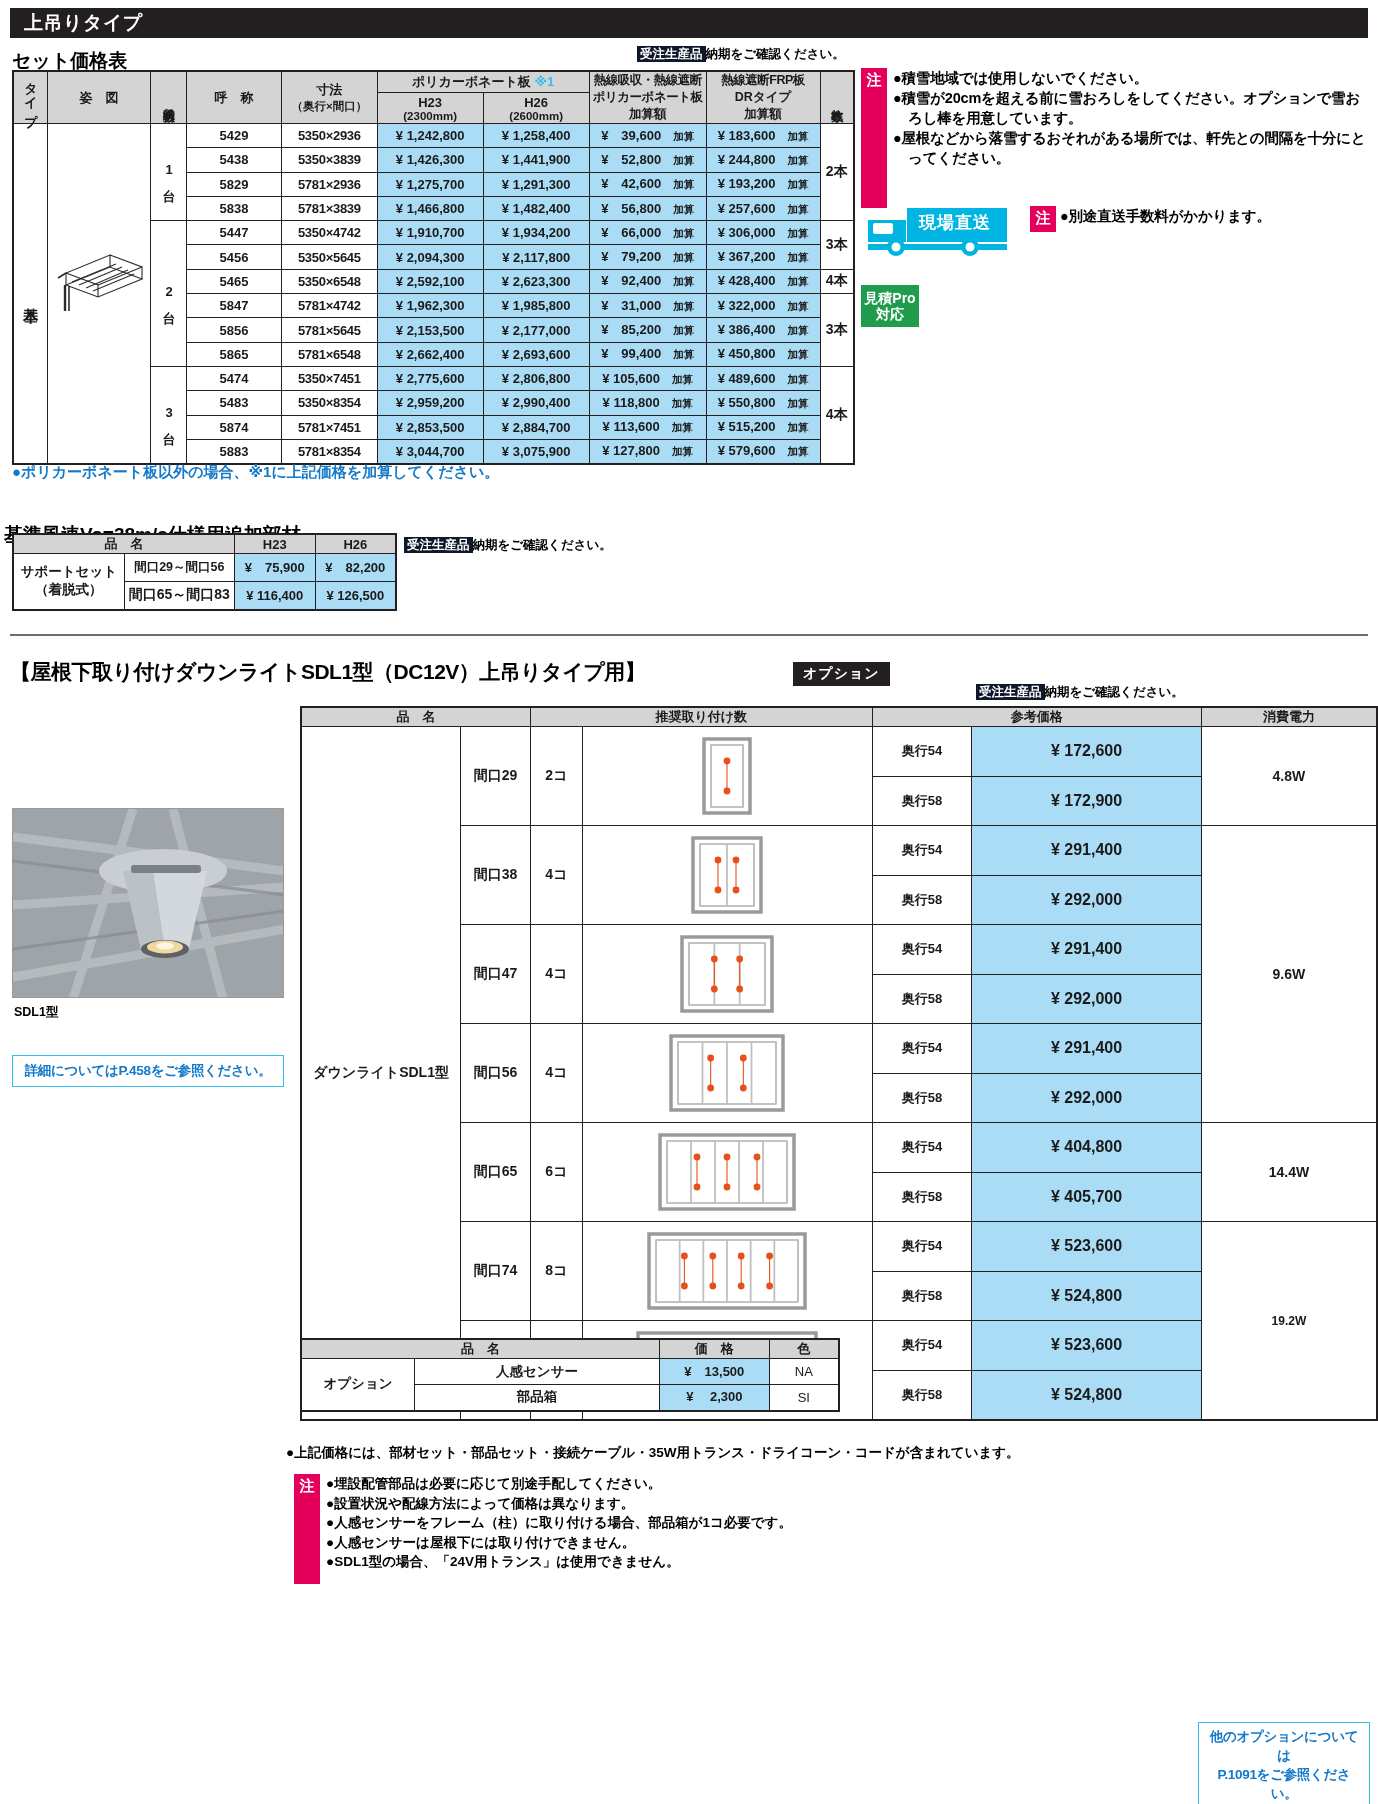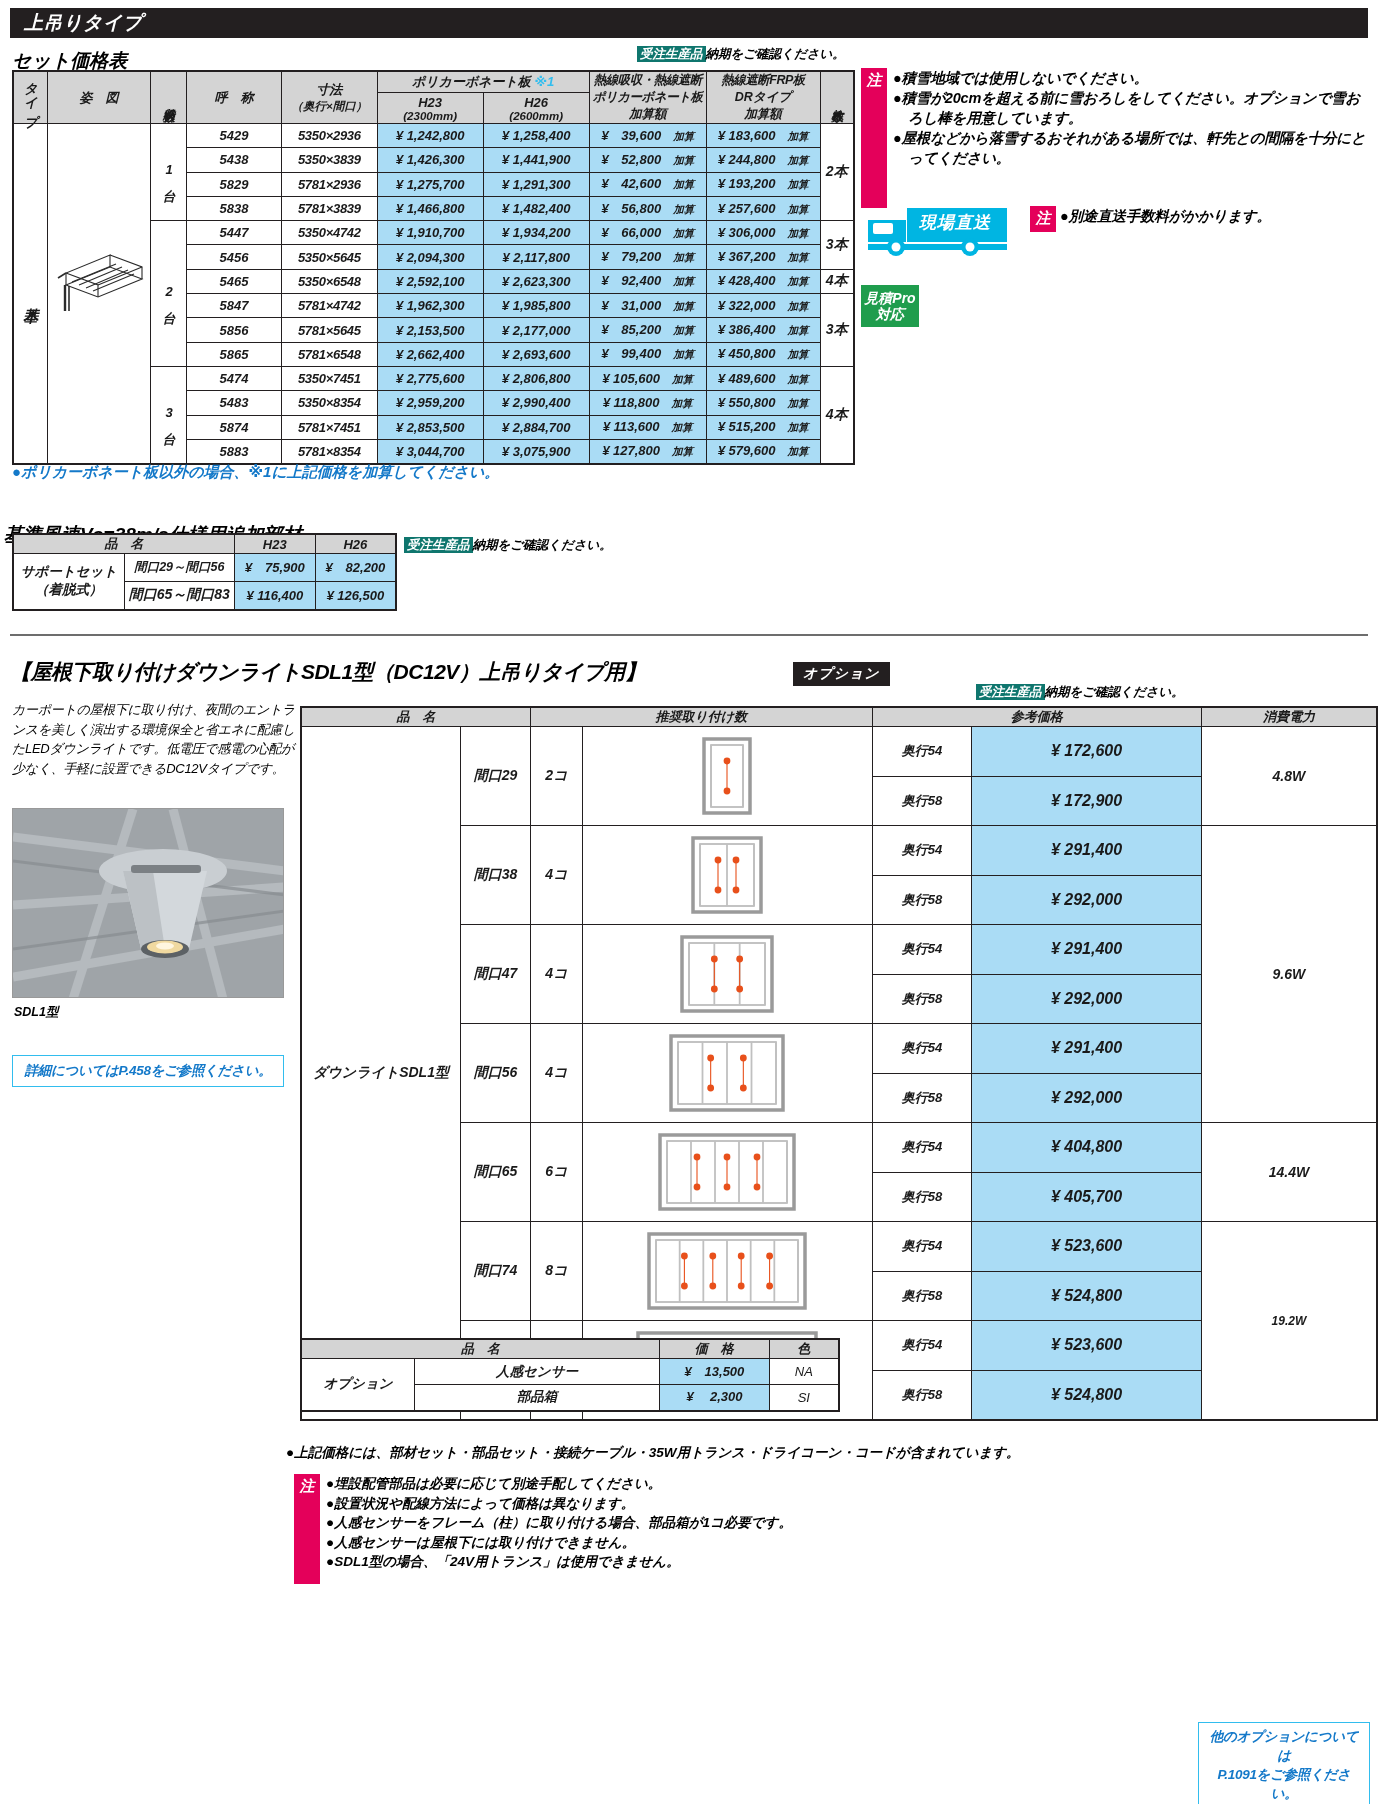--- a/index.html
+++ b/index.html
@@ -4,21 +4,21 @@
 <style>
   * { box-sizing: border-box; }
   html, body { margin:0; padding:0; }
   body {
     width:1378px; height:1804px;
     font-family:"Liberation Sans","DejaVu Sans",sans-serif;
     background:#ffffff; color:#000;
     position:relative;
     font-size:13px;
   }
-  .page { position:relative; width:1378px; height:1804px;font-style:italic; }
+  .page { position:relative; width:1378px; height:1804px; }
 
   
   .banner {
     position:absolute; left:10px; top:8px; width:1358px; height:30px;
     background:#231f20;
   }
   .banner-txt {
     position:absolute; left:24px; top:10px;
     color:#fff; font-size:19px; font-weight:bold; letter-spacing:.5px;
   }
@@ -27,21 +27,21 @@
   .sec-title {
     position:absolute; font-size:19px; font-weight:bold; color:#000;
     white-space:nowrap;
   }
 
   
   .order-tag {
     position:absolute; white-space:nowrap; font-size:12.5px;
   }
   .order-tag .badge {
-    background:#0f766e; color:#fff; font-weight:bold; padding:1px 3px;
+    background:#0f172a; color:#fff; font-weight:bold; padding:1px 3px;
     font-size:12.5px;
   }
   .order-tag .tail { color:#000; font-weight:bold; }
 
   
   table { border-collapse:collapse; }
   .tbl { position:absolute; border:2px solid #231f20; }
   .tbl td, .tbl th {
     border:1px solid #231f20; padding:0; text-align:center;
     font-size:13px; font-weight:bold; color:#1a1a1a;
@@ -409,21 +409,20 @@
   </table>
 
   <div style="position:absolute;left:10px;top:634px;width:1358px;height:2px;background:#6d6d6d"></div>
 
   <div class="dl-head" style="left:10px; top:658px;">【屋根下取り付けダウンライトSDL1型（DC12V）上吊りタイプ用】</div>
   <div class="opt-badge" style="left:793px; top:662px;">オプション</div>
   <div class="order-tag" style="left:976px; top:684px;">
     <span class="badge">受注生産品</span><span class="tail">納期をご確認ください。</span>
   </div>
 
-  <div class="dl-desc" style="left:12px; top:700px;">カーポートの屋根下に取り付け、夜間のエントランスを美しく演出する環境保全と省エネに配慮したLEDダウンライトです。低電圧で感電の心配が少なく、手軽に設置できるDC12Vタイプです。</div>
 
   <div class="photo" style="left:12px; top:808px; width:272px; height:190px;">
     <svg viewBox="0 0 272 190" style="width:272px;height:190px">
       <rect width="272" height="190" fill="#9fa4a8"></rect>
       <g stroke="#b9bec2" stroke-width="9" opacity=".85">
         <path d="M0 28 L272 62"></path>
           <path d="M0 96 L272 78"></path>
         <path d="M0 168 L272 120"></path>
           <path d="M60 190 L120 0"></path>
         <path d="M210 190 L160 0"></path>

